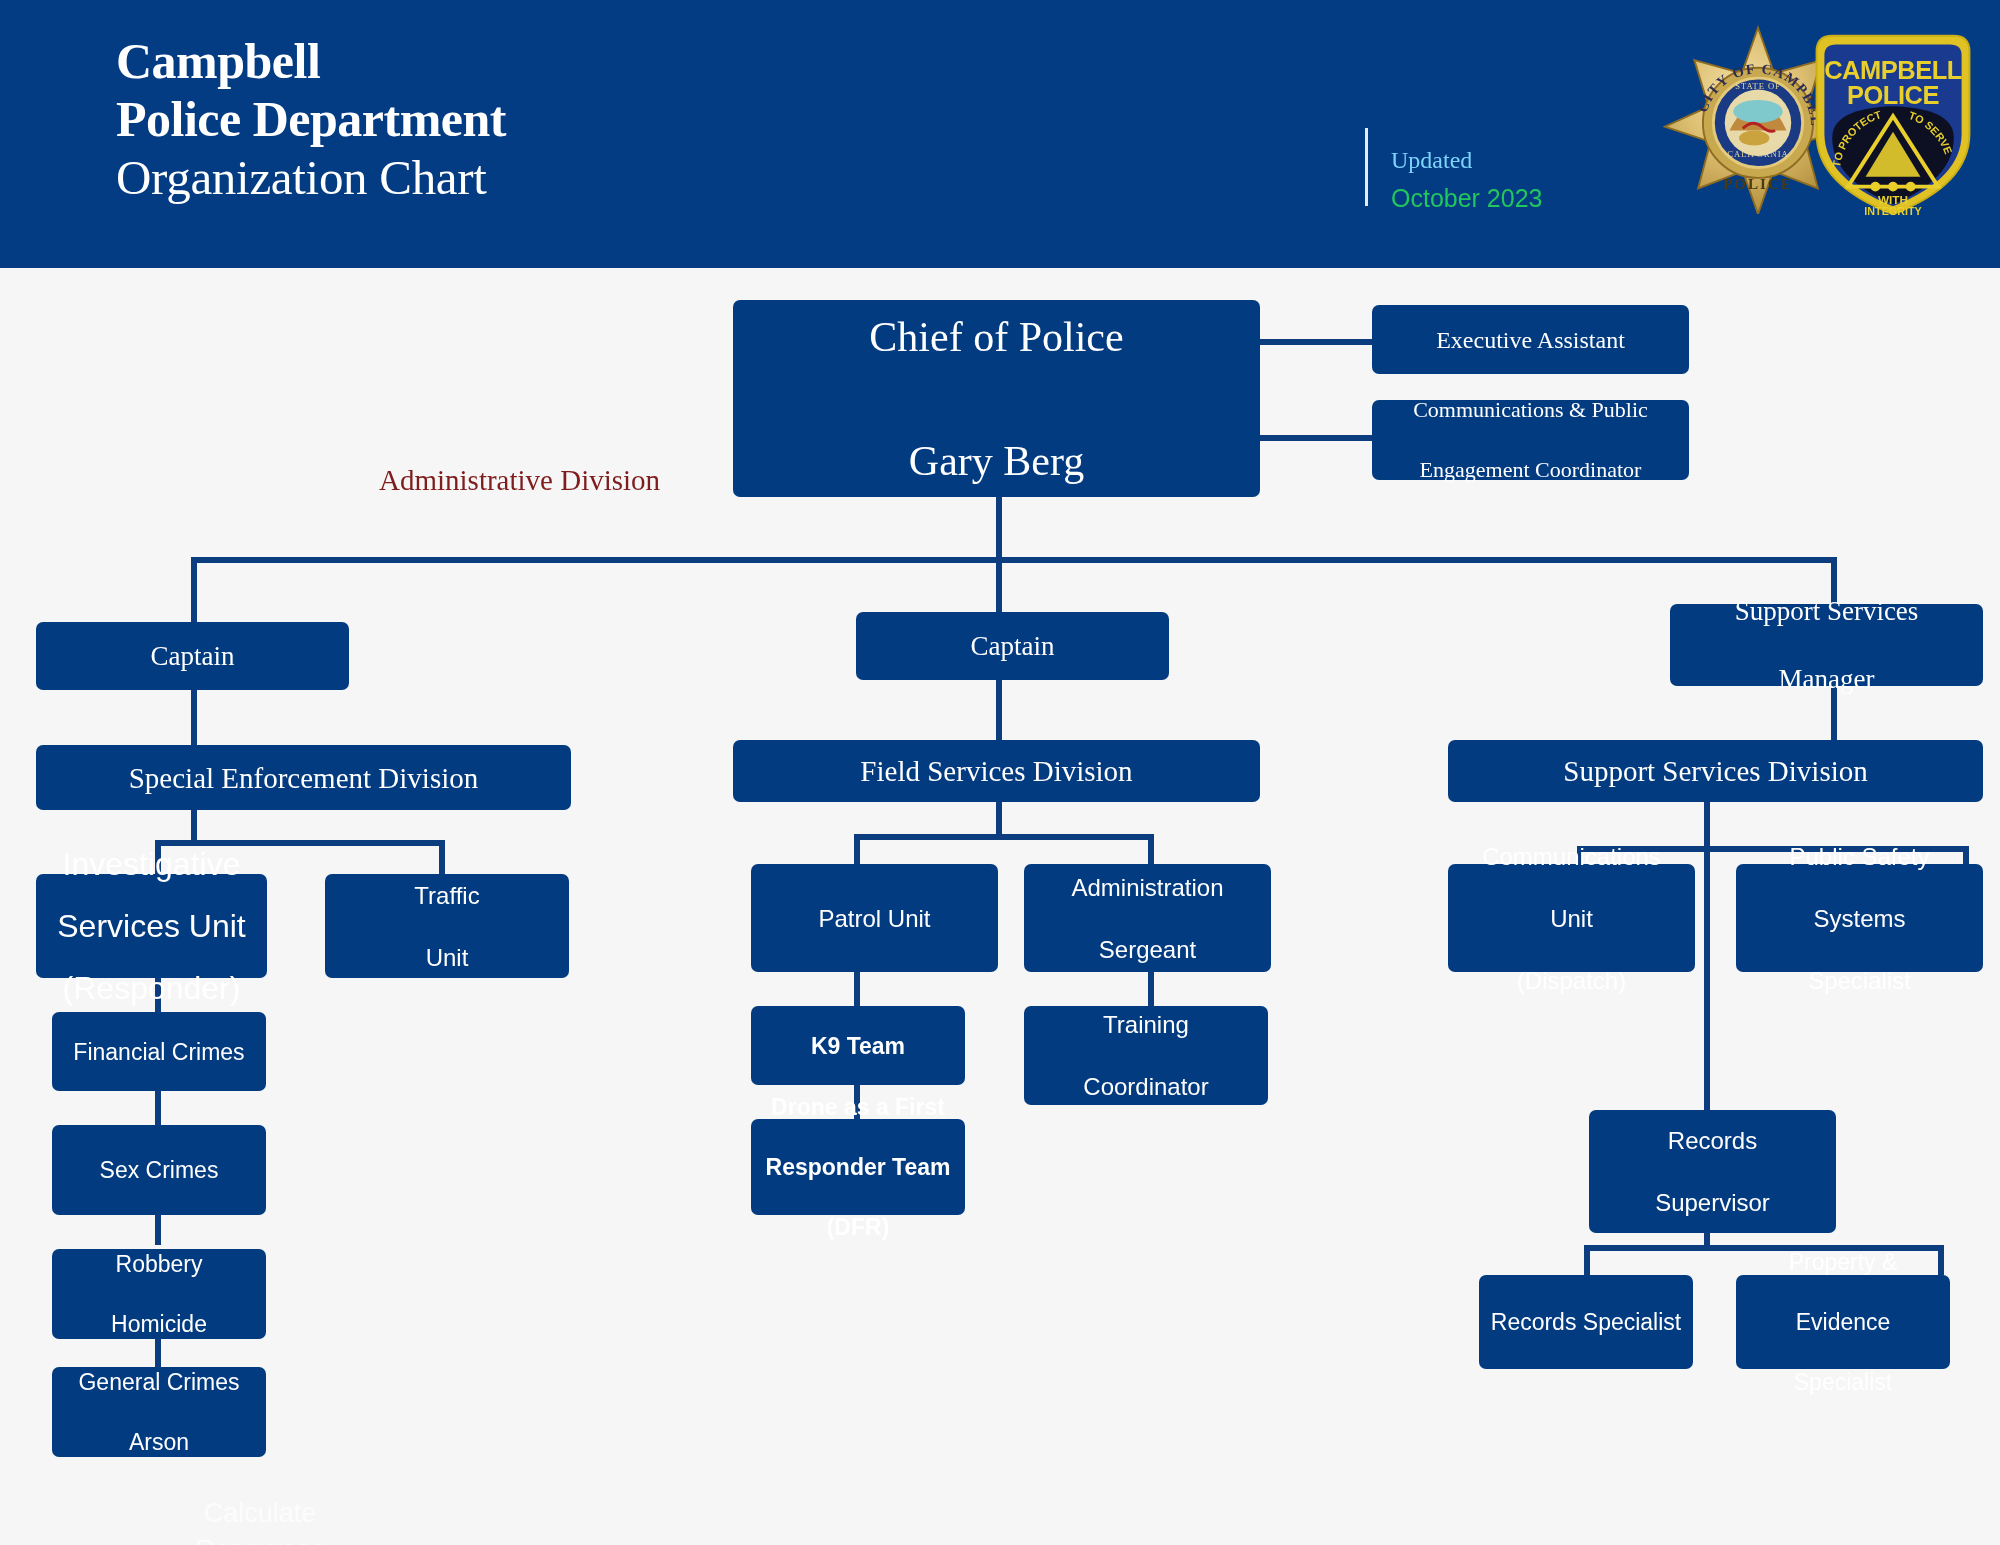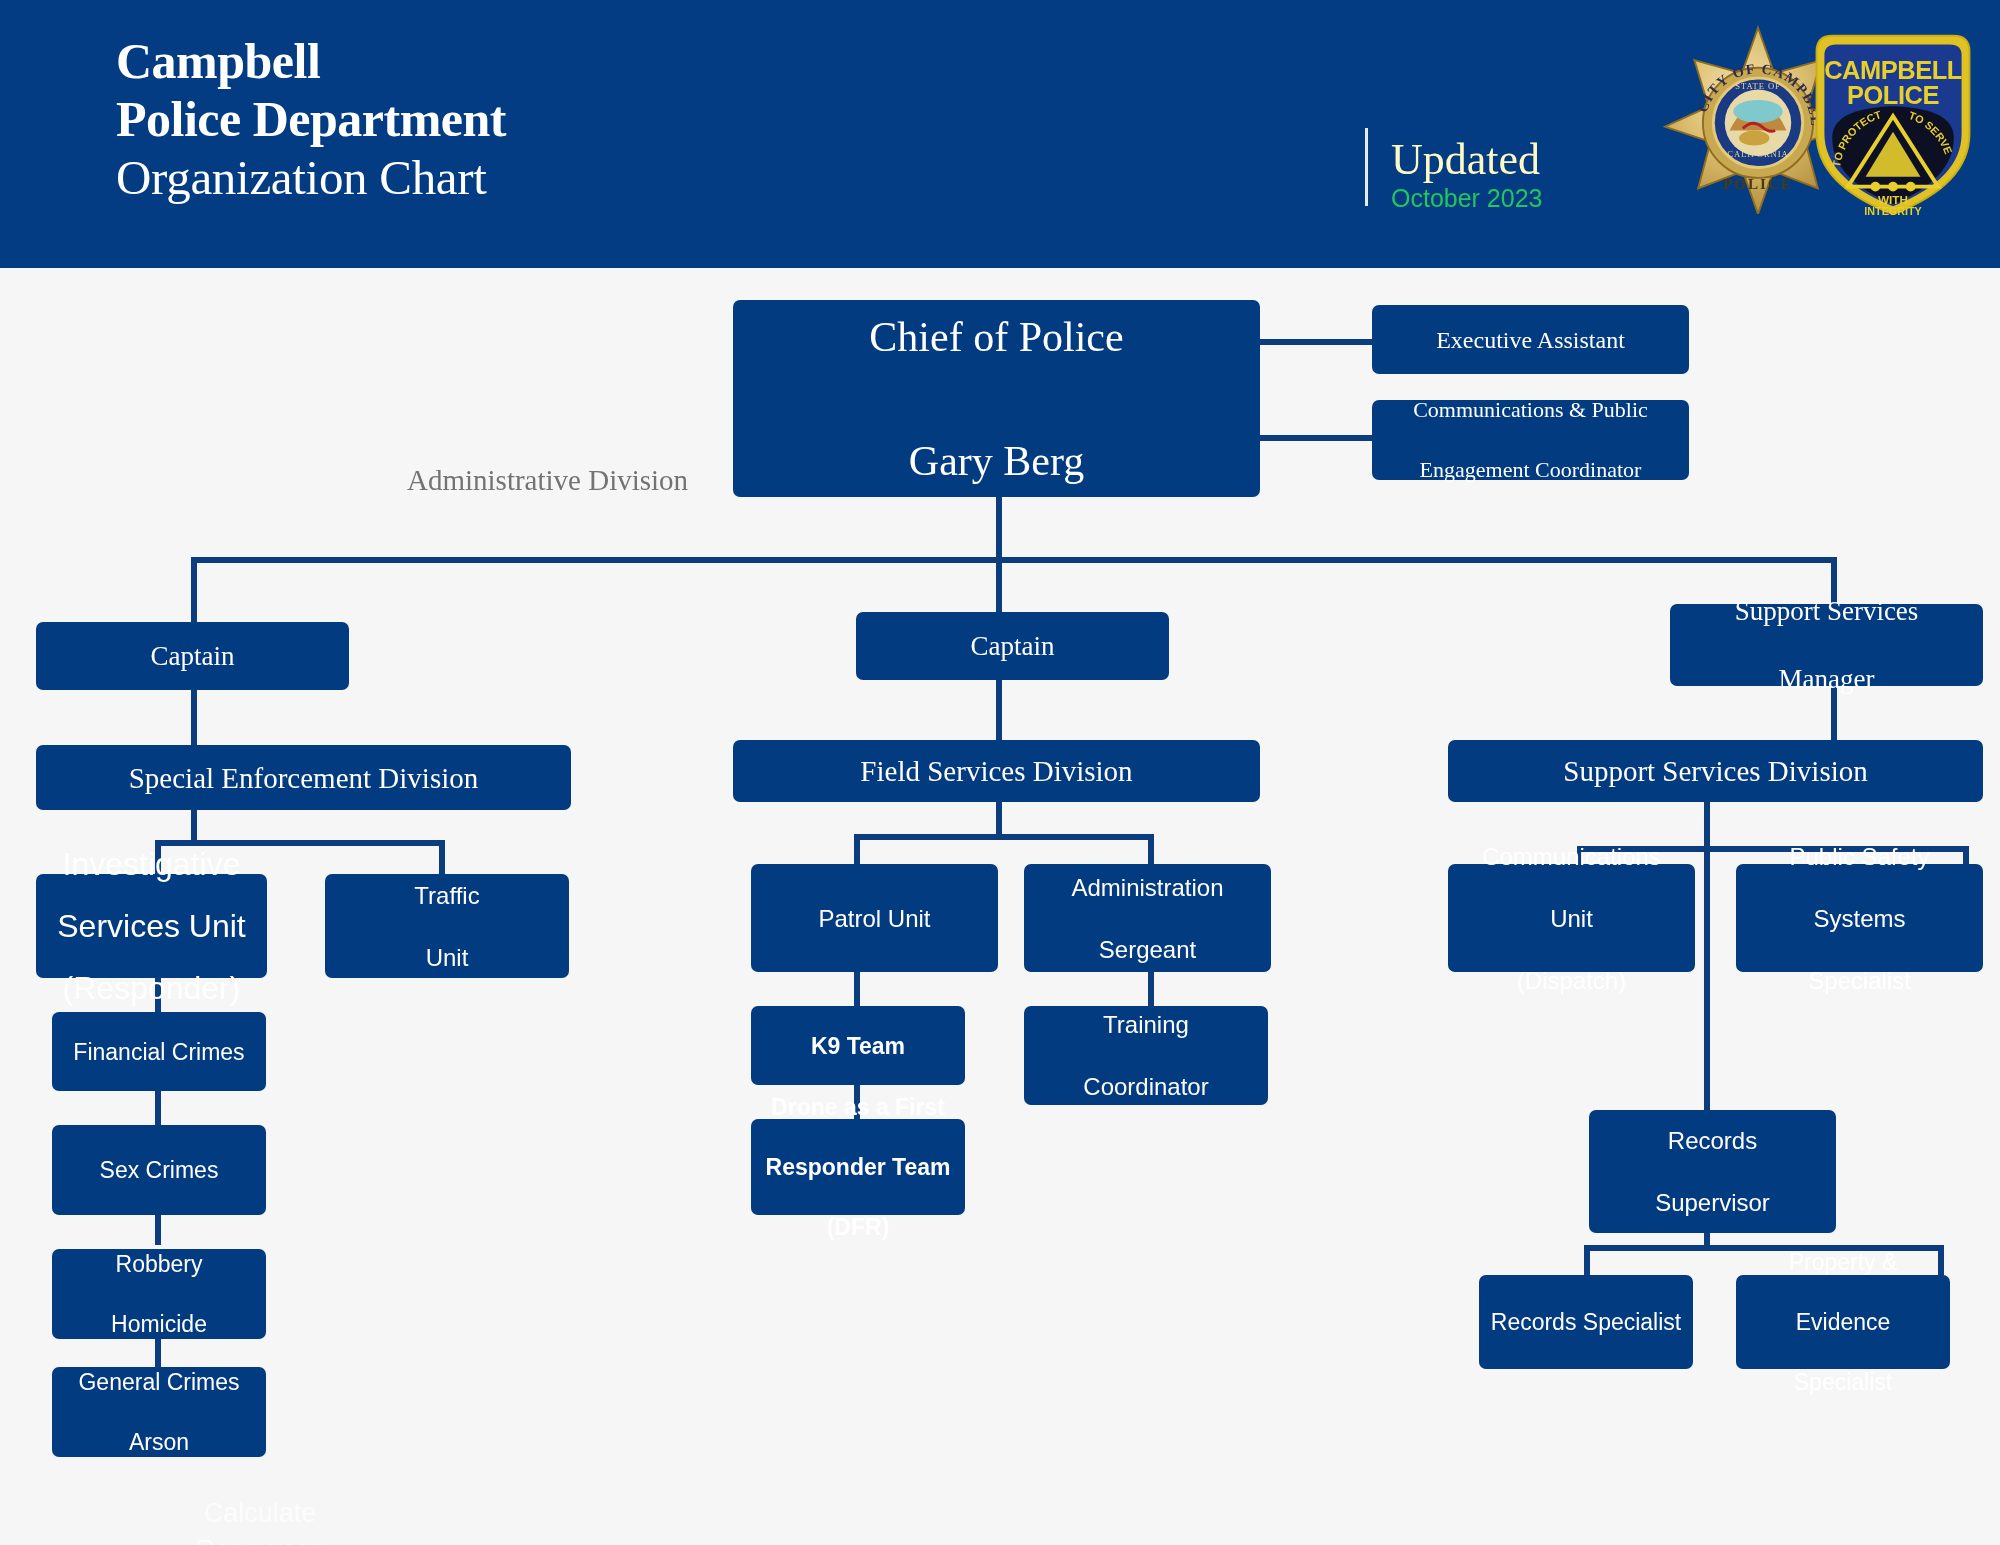--- a/index.html
+++ b/index.html
@@ -23,22 +23,22 @@
     font-weight:bold;font-size:50px;line-height:58px;letter-spacing:-.5px;
   }
   .title-l3{
     font-family:"Liberation Serif",serif;
     font-weight:normal;font-size:49px;line-height:60px;letter-spacing:-.3px;
   }
   .updated-rule{
     position:absolute;left:1365px;top:128px;width:3px;height:78px;background:#e6ecf5;
   }
   .updated-word{
-    position:absolute;left:1391px;top:142px;color:#fef9c3;
-    font-family:"Liberation Serif",serif;font-size:44px;line-height:36px;
+    position:absolute;left:1391px;top:142px;color:#7dd3fc;
+    font-family:"Liberation Serif",serif;font-size:24px;line-height:36px;
   }
   .updated-date{
     position:absolute;left:1391px;top:184px;color:#22c55e;
     font-family:"Liberation Sans",sans-serif;font-size:25px;line-height:28px;
   }
 
   
   .badge-wrap{position:absolute;left:1655px;top:14px;width:340px;height:200px;}
   .star-badge{position:absolute;left:8px;top:10px;width:190px;height:190px;}
   .patch-badge{position:absolute;left:148px;top:8px;width:180px;height:196px;}
@@ -56,24 +56,23 @@
     z-index:3;
   }
   .node span{display:block;width:100%;}
   .serif{font-family:"Liberation Serif",serif;}
   .sans{font-family:"Liberation Sans",sans-serif;}
 
   
   .ln{position:absolute;background:#0c3d7e;z-index:1;}
 
   .freetext{
-    position:absolute;color:#737373;
+    position:absolute;color:#7f1d1d;
     font-family:"Liberation Serif",serif;
     z-index:2;
-    margin-left:28px;
   }
   .ghost{
     position:absolute;color:#ffffff;opacity:.75;
     font-family:"Liberation Sans",sans-serif;
     font-size:27px;line-height:37px;text-align:center;
     z-index:2;
   }
 </style>
 </head>
 <body>

